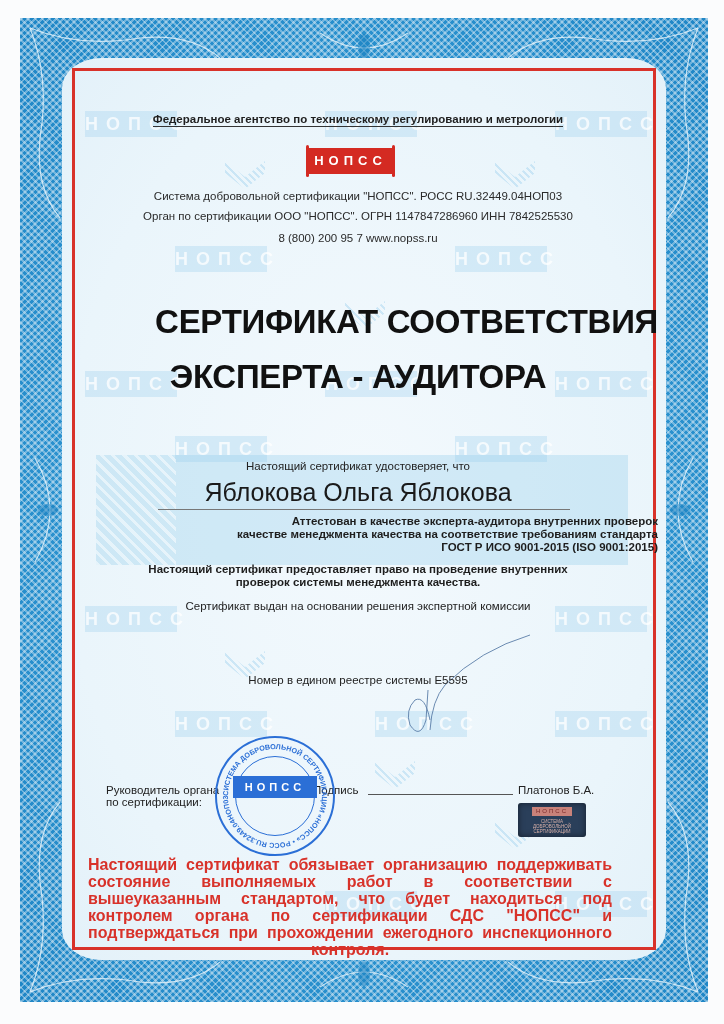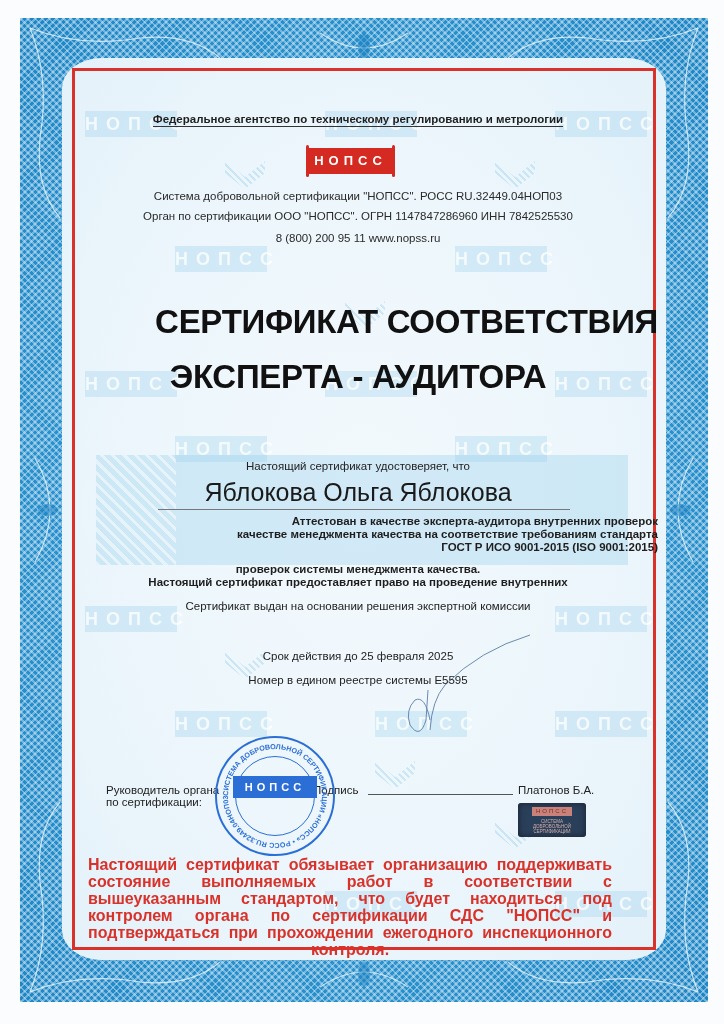--- a/index.html
+++ b/index.html
@@ -178,41 +178,40 @@
 <svg class="signature-svg" width="180" height="110">
   <path d="M160 5 Q110 20 75 55 Q62 70 60 100" fill="none" stroke="#5b7ea8" stroke-width="0.9"></path>
   <path d="M58 60 L56 90 Q50 110 40 95 Q35 80 45 70 Q55 65 60 90" fill="none" stroke="#5b7ea8" stroke-width="0.9"></path>
 </svg>
 
 <div class="content">
   <div class="agency"><span>Федеральное агентство по техническому регулированию и метрологии</span></div>
   <div class="logo-badge">НОПСС</div>
   <div class="info-line info1">Система добровольной сертификации "НОПСС". РОСС RU.32449.04НОП03</div>
   <div class="info-line info2">Орган по сертификации ООО "НОПСС". ОГРН 1147847286960 ИНН 7842525530</div>
-  <div class="info-line info3">8 (800) 200 95 11  www.nopss.ru</div>
+  <div class="info-line info3">8 (800) 200 95 7  www.nopss.ru</div>
 
   <div class="title title1">СЕРТИФИКАТ СООТВЕТСТВИЯ</div>
   <div class="title title2">ЭКСПЕРТА - АУДИТОРА</div>
 
   <div class="certifies">Настоящий сертификат удостоверяет, что</div>
   <div class="holder">Яблокова Ольга Яблокова</div>
   <div class="holder-line"></div>
 
   <div class="attested">
     <div>Аттестован в качестве эксперта-аудитора внутренних проверок</div>
     <div>качестве менеджмента качества на соответствие требованиям стандарта</div>
     <div>ГОСТ Р ИСО 9001-2015 (ISO 9001:2015)</div>
   </div>
   <div class="rights">
+    <div>Настоящий сертификат предоставляет право на проведение внутренних</div>
     <div>проверок системы менеджмента качества.</div>
-    <div>Настоящий сертификат предоставляет право на проведение внутренних</div>
   </div>
 
   <div class="basis basis1">Сертификат выдан на основании решения экспертной комиссии</div>
-  <div class="basis basis3">Срок действия до 25 февраля 2025</div>
   <div class="basis basis4">Номер в едином реестре системы Е5595</div>
 
   <div class="sign-row">
     <div class="head-label">
       <div>Руководитель органа</div>
       <div>по сертификации:</div>
     </div>
     <div class="sig-label">Подпись</div>
     <div class="sig-line"></div>
     <div class="signer">Платонов Б.А.</div>

